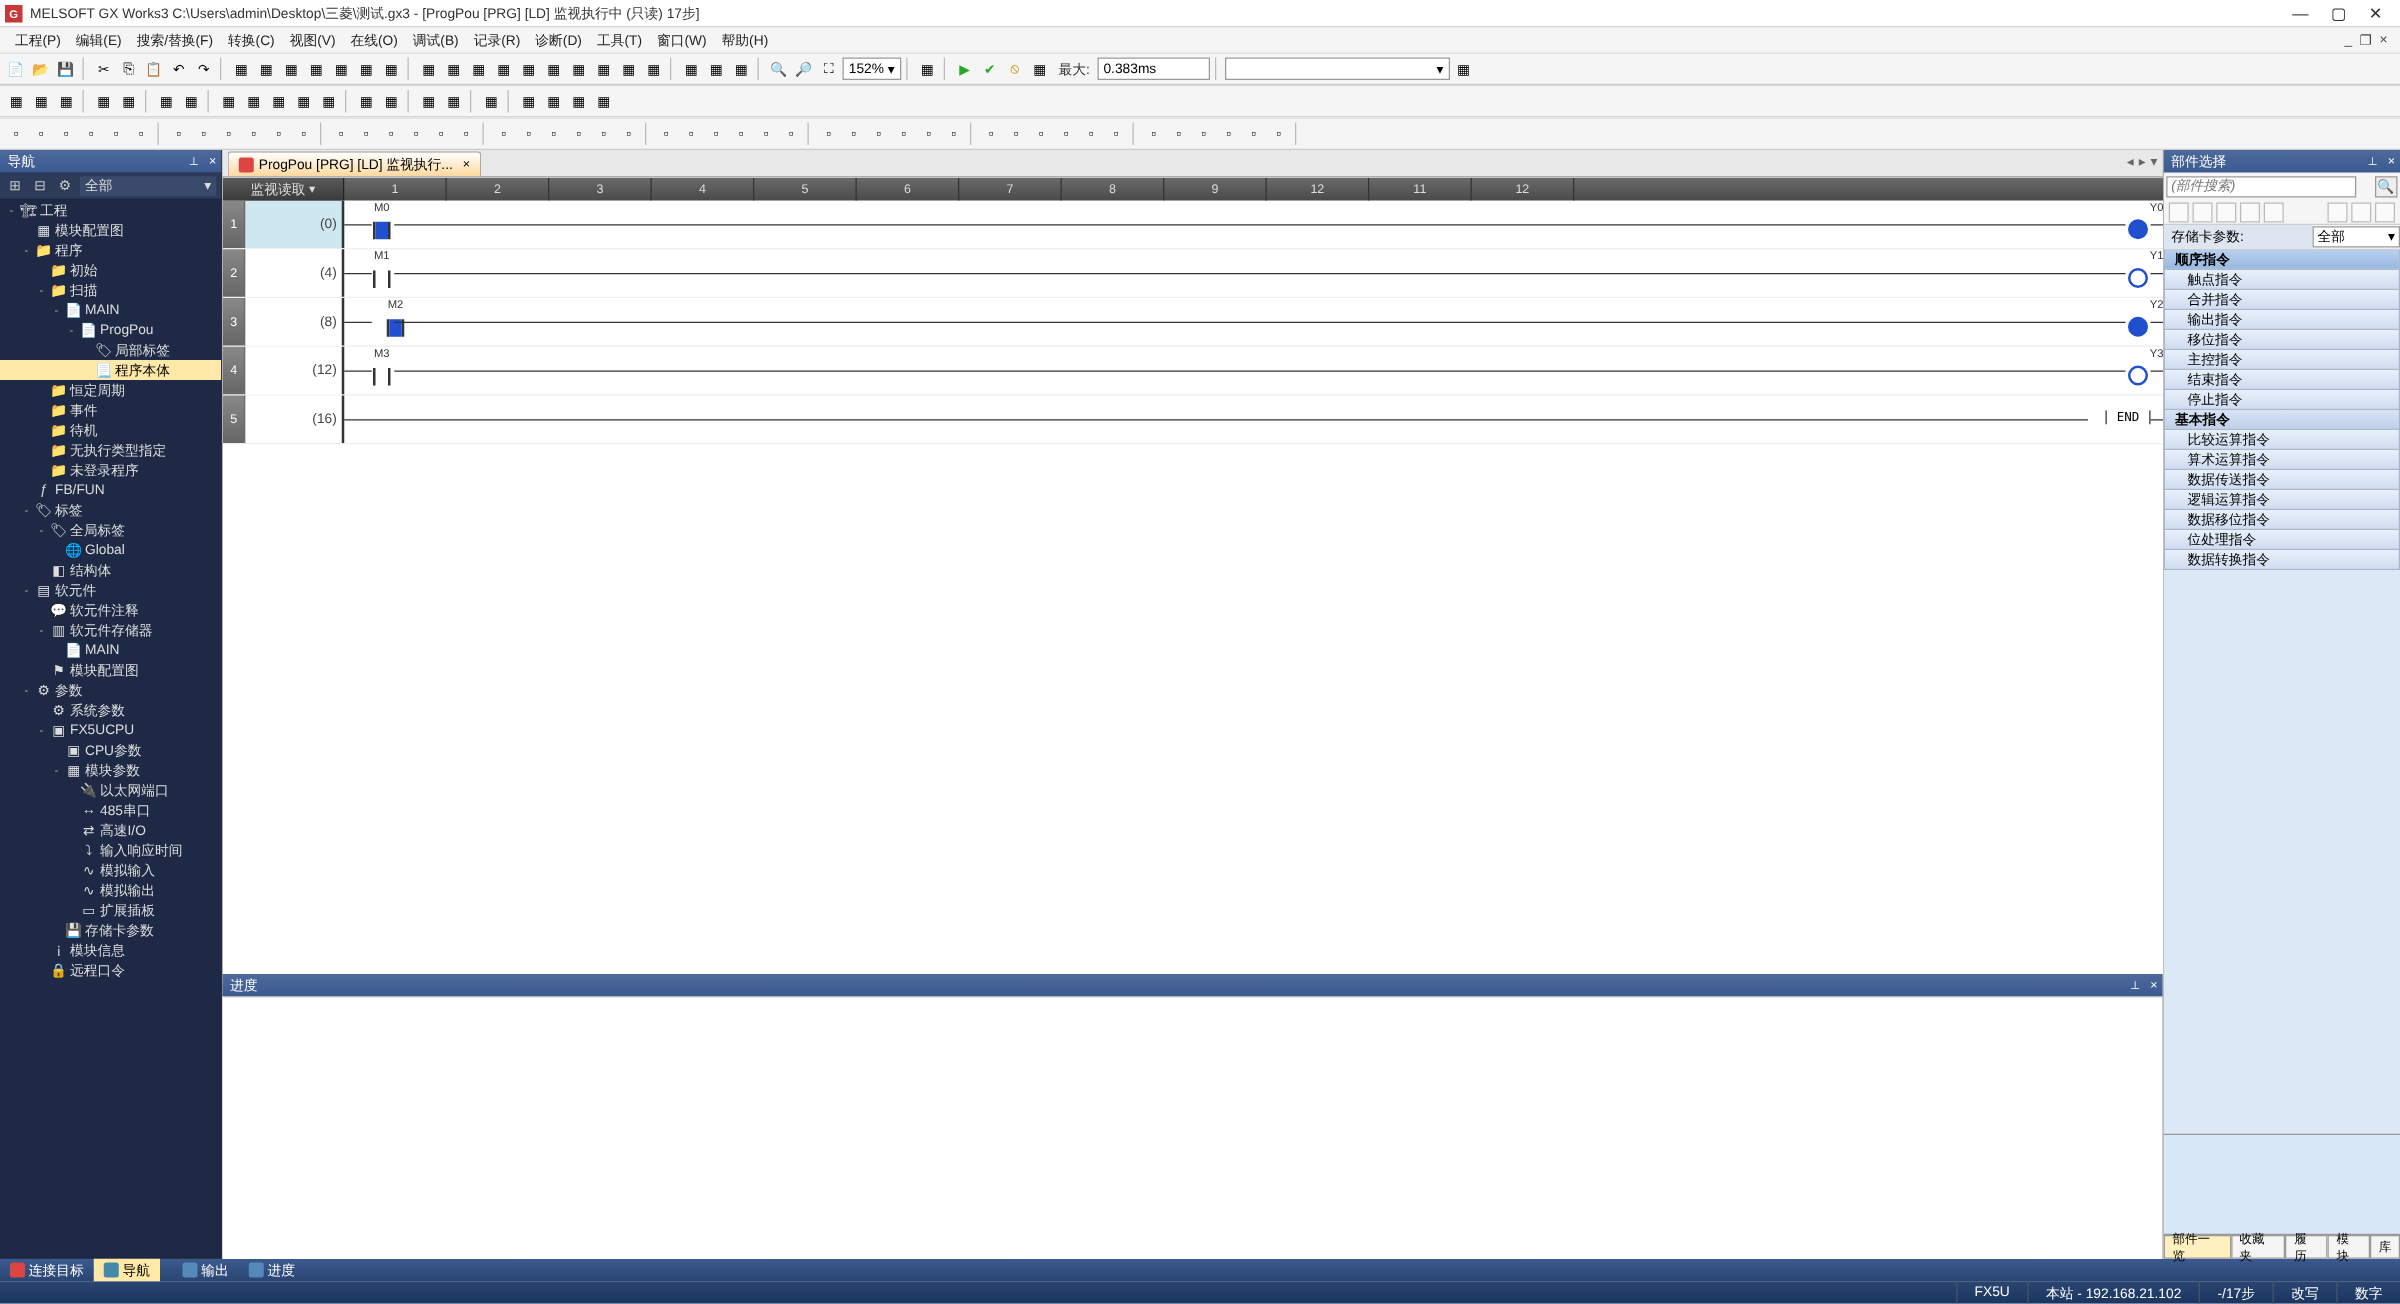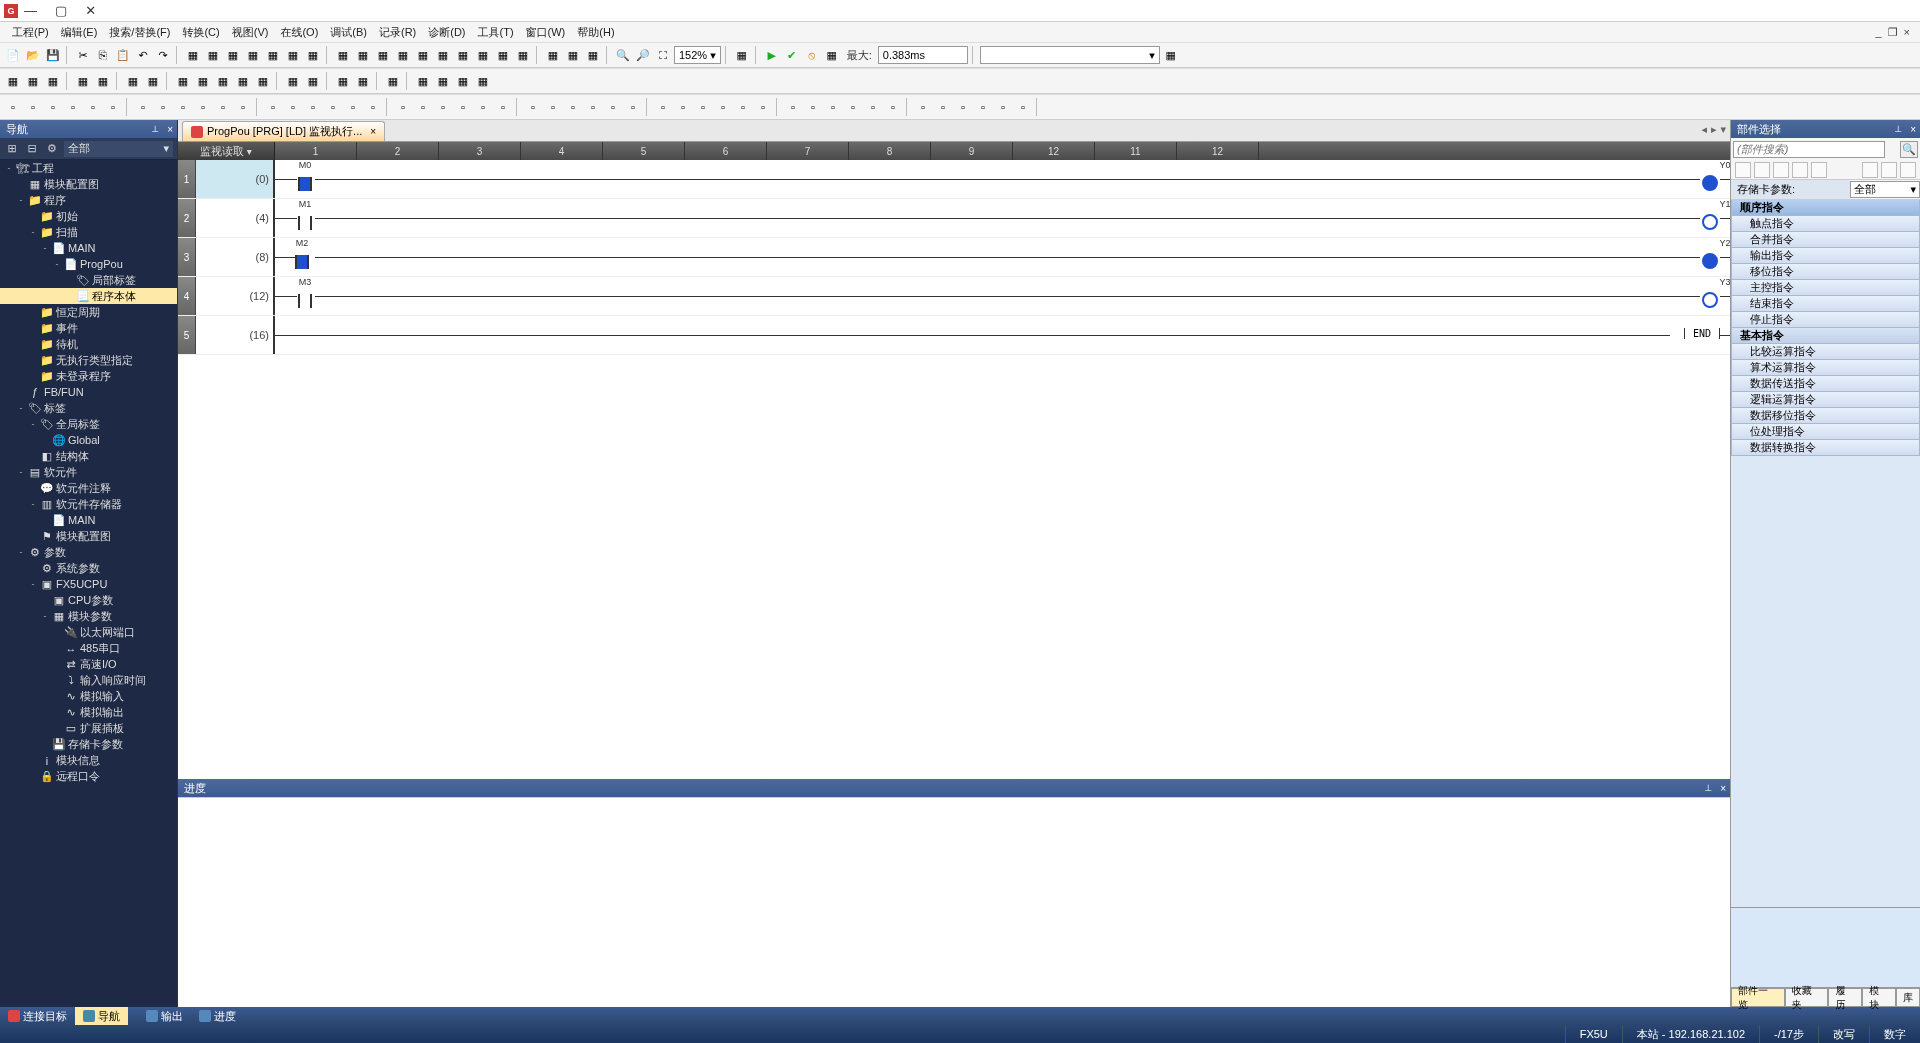--- a/index.html
+++ b/index.html
@@ -88,20 +88,21 @@
 .statusbar .spacer { flex:1; }
 .tree::-webkit-scrollbar,.catlist::-webkit-scrollbar { width:14px; }
 .tree::-webkit-scrollbar-track { background:#2a3a5a; }
 .tree::-webkit-scrollbar-thumb { background:#556; }
 </style>
 </head>
 <body>
 
 <div class="titlebar">
   <div class="icon">G</div>
+  <div class="title">MELSOFT GX Works3 C:\Users\admin\Desktop\三菱\测试.gx3 - [ProgPou [PRG] [LD] 监视执行中 (只读) 17步]</div>
   <div class="winbtns">
     <span>—</span>
     <span>▢</span>
     <span>✕</span>
   </div>
 </div>
 
 <div class="menubar" id="menubar">
   <div class="mi">工程(P)</div>
     <div class="mi">编辑(E)</div>
@@ -548,21 +549,21 @@
                   <div class="circ"></div>
                 </div>
                 <div class="hline" style="right:0;width:10px"></div>
               </div>
             </div>
             <div class="rung">
               <div class="rnum">3</div>
               <div class="rstep">(8)</div>
               <div class="rail">
                 <div class="hline" style="left:0;width:22px"></div>
-                <div class="contact on" style="left:17px">
+                <div class="contact on" style="left:31px">
                   <div class="lbl">M2</div>
                   <div class="bars"></div>
                   <div class="fill"></div>
                 </div>
                 <div class="hline" style="left:40px;right:30px"></div>
                 <div class="coil on">
                   <div class="lbl">Y2</div>
                   <div class="circ"></div>
                 </div>
                 <div class="hline" style="right:0;width:10px"></div>

